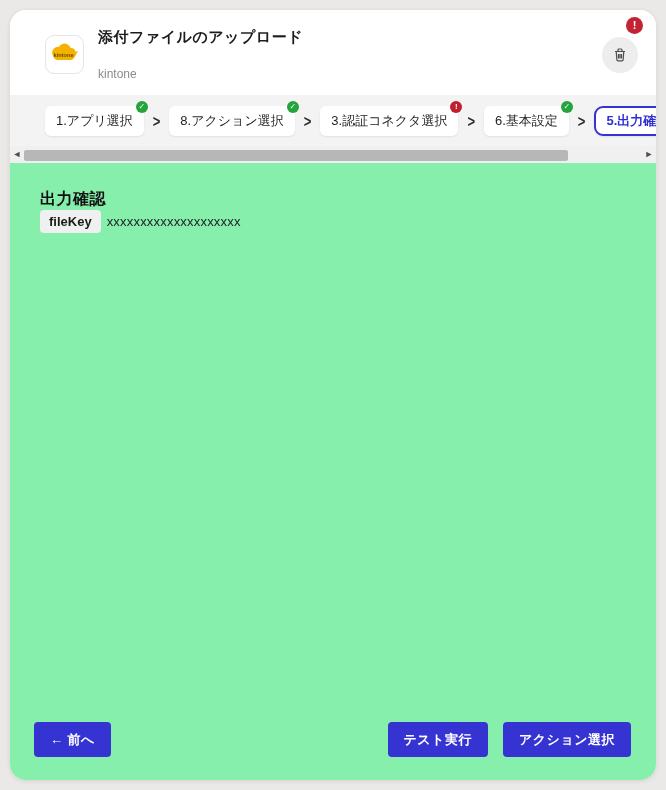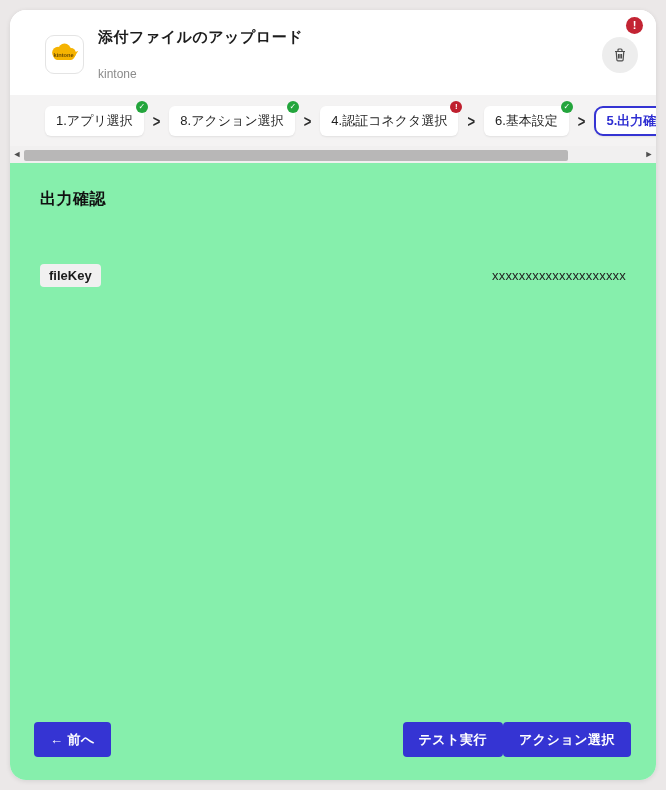--- a/index.html
+++ b/index.html
@@ -153,25 +153,23 @@
     position: relative;
     padding: 26px 30px 0 30px;
   }
   .section-heading {
     font-size: 16px;
     font-weight: 700;
     color: #111;
     letter-spacing: 0.5px;
   }
   .output-row {
-    margin-top: 54px;
     display: flex;
     align-items: center;
     gap: 6px;
-    justify-content: space-between;
   }
   .output-key {
     background: #f1f0f0;
     border-radius: 4px;
     padding: 4px 9px;
     font-size: 13px;
     font-weight: 700;
     color: #1b1b1b;
   }
   .output-value { font-size: 13px; color: #222; letter-spacing: 0.2px; }
@@ -188,21 +186,21 @@
     border: none;
     border-radius: 4px;
     font-size: 13px;
     font-weight: 700;
     font-family: inherit;
     height: 35px;
     padding: 0 16px;
     cursor: pointer;
     letter-spacing: 0.5px;
   }
-  .btn-group-right { margin-left: auto; display: flex; }
+  .btn-group-right { margin-left: auto; display: flex; gap: 15px; }
 </style>
 </head>
 <body>
 
 <div class="card">
 
   <div class="header">
     <div class="logo-tile">
       <svg width="33" height="33" viewBox="0 0 36 36">
         <g>
@@ -237,21 +235,21 @@
       <span class="step-label">1.アプリ選択</span>
       <span class="step-badge success">✓</span>
     </div>
   <span class="step-sep">&gt;</span>
     <div class="step-pill">
       <span class="step-label">8.アクション選択</span>
       <span class="step-badge success">✓</span>
     </div>
   <span class="step-sep">&gt;</span>
     <div class="step-pill">
-      <span class="step-label">4.認証コネクタ選択</span>
+      <span class="step-label">3.認証コネクタ選択</span>
       <span class="step-badge error">!</span>
     </div>
   <span class="step-sep">&gt;</span>
     <div class="step-pill">
       <span class="step-label">6.基本設定</span>
       <span class="step-badge success">✓</span>
     </div>
   <span class="step-sep">&gt;</span>
     <div class="step-pill active">
       <span class="step-label">5.出力確認</span>

